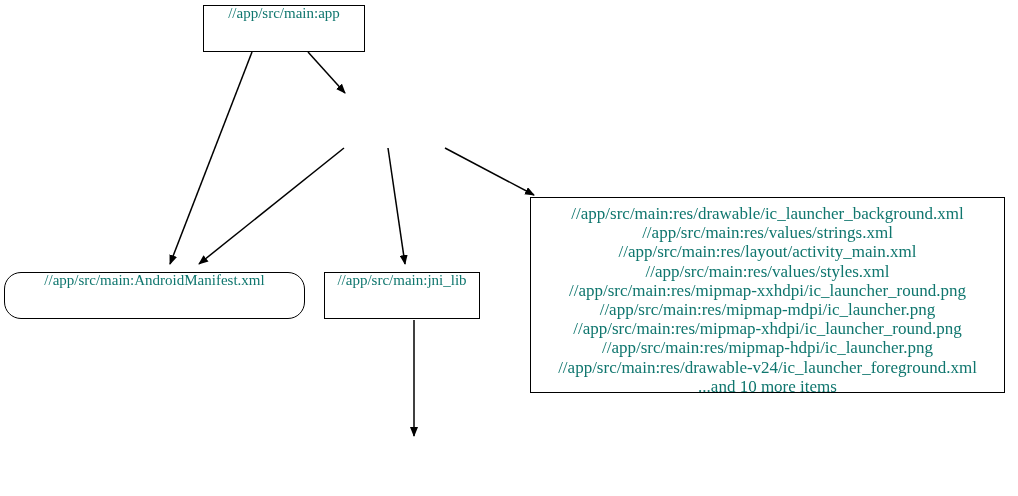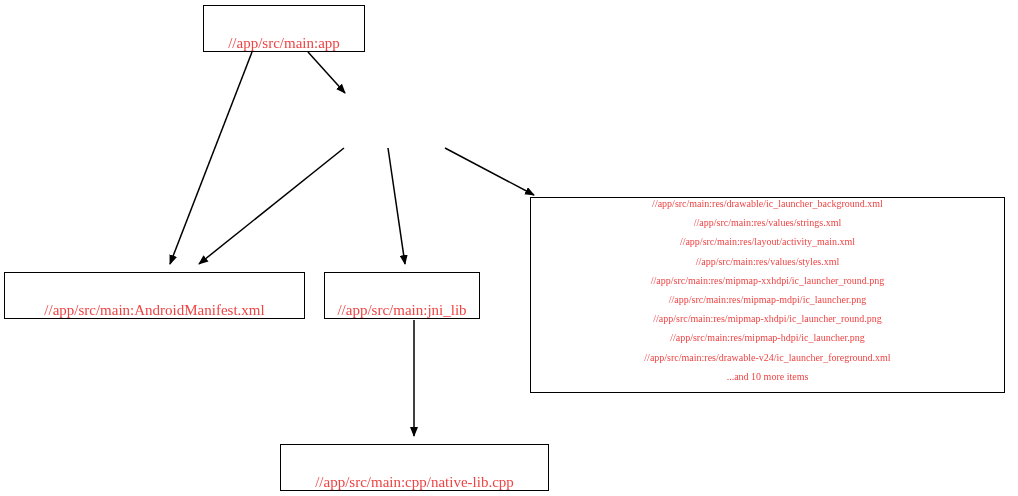--- a/index.html
+++ b/index.html
@@ -29,31 +29,31 @@
     width: 1018px;
     height: 496px;
     pointer-events: none;
   }
   .node {
     position: absolute;
     box-sizing: border-box;
     border: 1px solid #000000;
     background: #ffffff;
     display: flex;
-    align-items: flex-end;
+    align-items: flex-start;
     justify-content: center;
     text-align: center;
     font-size: 15px;
     line-height: 1.0;
     white-space: pre;
-    color: #ef4444;
+    color: #0f766e;
   }
   .node.multiline {
     line-height: 19.2px;
-    font-size: 10px;
+    font-size: 17px;
     padding: 6px 20px;
   }
   .node-label {
     display: block;
     white-space: pre;
   }
 </style>
 </head>
 <body>
 
@@ -89,31 +89,28 @@
     <g>
       <path d="M414,320 L414,436" fill="none" stroke="#000000" stroke-width="1.5" marker-end="url(#arrowhead)"></path>
     </g>
   </svg>
 
   <div class="node" style="left:203px; top:5px; width:162px; height:47px;">
     <span class="node-label">//app/src/main:app</span>
   </div>
 
 
-  <div class="node" style="left:4px; top:272px; width:301px; height:47px;">
+  <div class="node" style="left:4px; top:272px; width:301px; height:47px;border-radius:17px;">
     <span class="node-label">//app/src/main:AndroidManifest.xml</span>
   </div>
 
   <div class="node" style="left:324px; top:272px; width:156px; height:47px;">
     <span class="node-label">//app/src/main:jni_lib</span>
   </div>
 
-  <div class="node" style="left:280px; top:444px; width:269px; height:47px;">
-    <span class="node-label">//app/src/main:cpp/native-lib.cpp</span>
-  </div>
 
   <div class="node multiline" style="left:530px; top:197px; width:475px; height:196px;">
     <span class="node-label">//app/src/main:res/drawable/ic_launcher_background.xml
 //app/src/main:res/values/strings.xml
 //app/src/main:res/layout/activity_main.xml
 //app/src/main:res/values/styles.xml
 //app/src/main:res/mipmap-xxhdpi/ic_launcher_round.png
 //app/src/main:res/mipmap-mdpi/ic_launcher.png
 //app/src/main:res/mipmap-xhdpi/ic_launcher_round.png
 //app/src/main:res/mipmap-hdpi/ic_launcher.png

